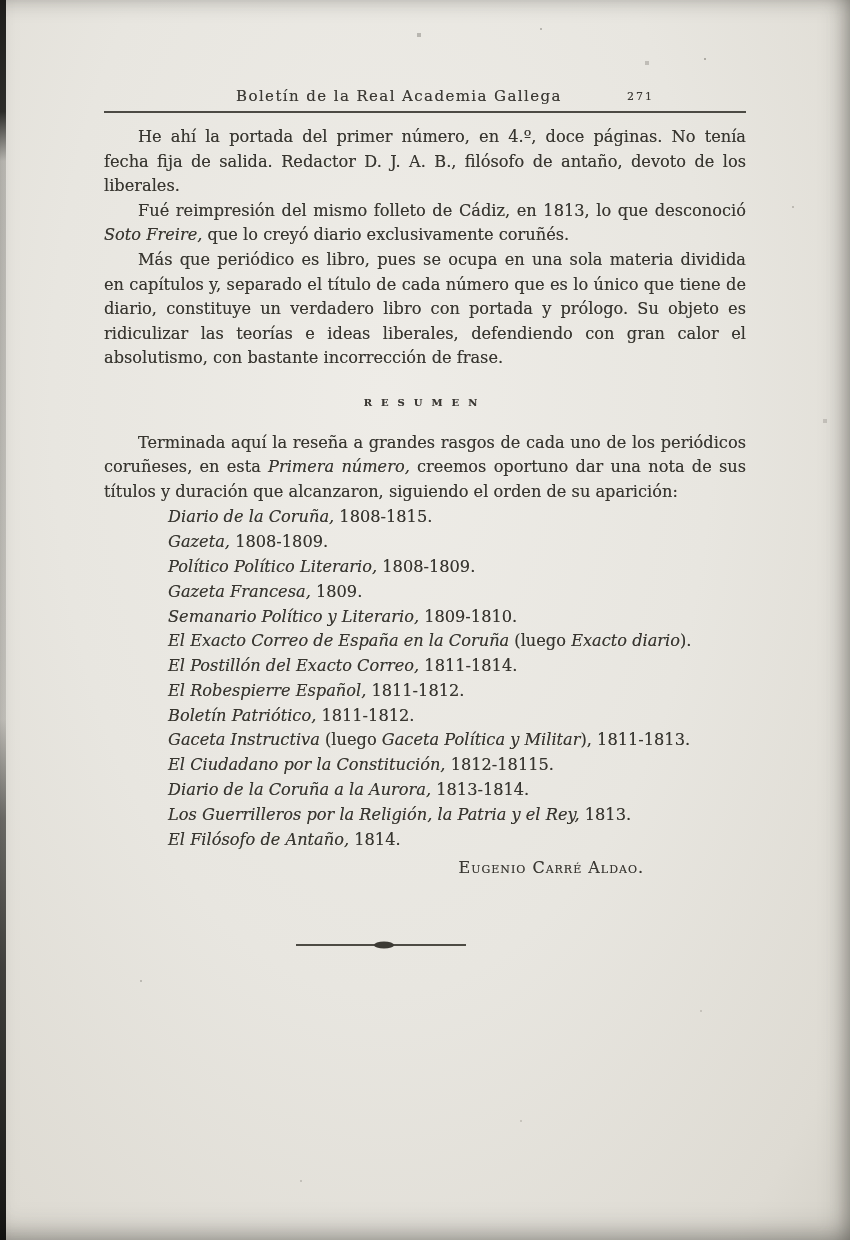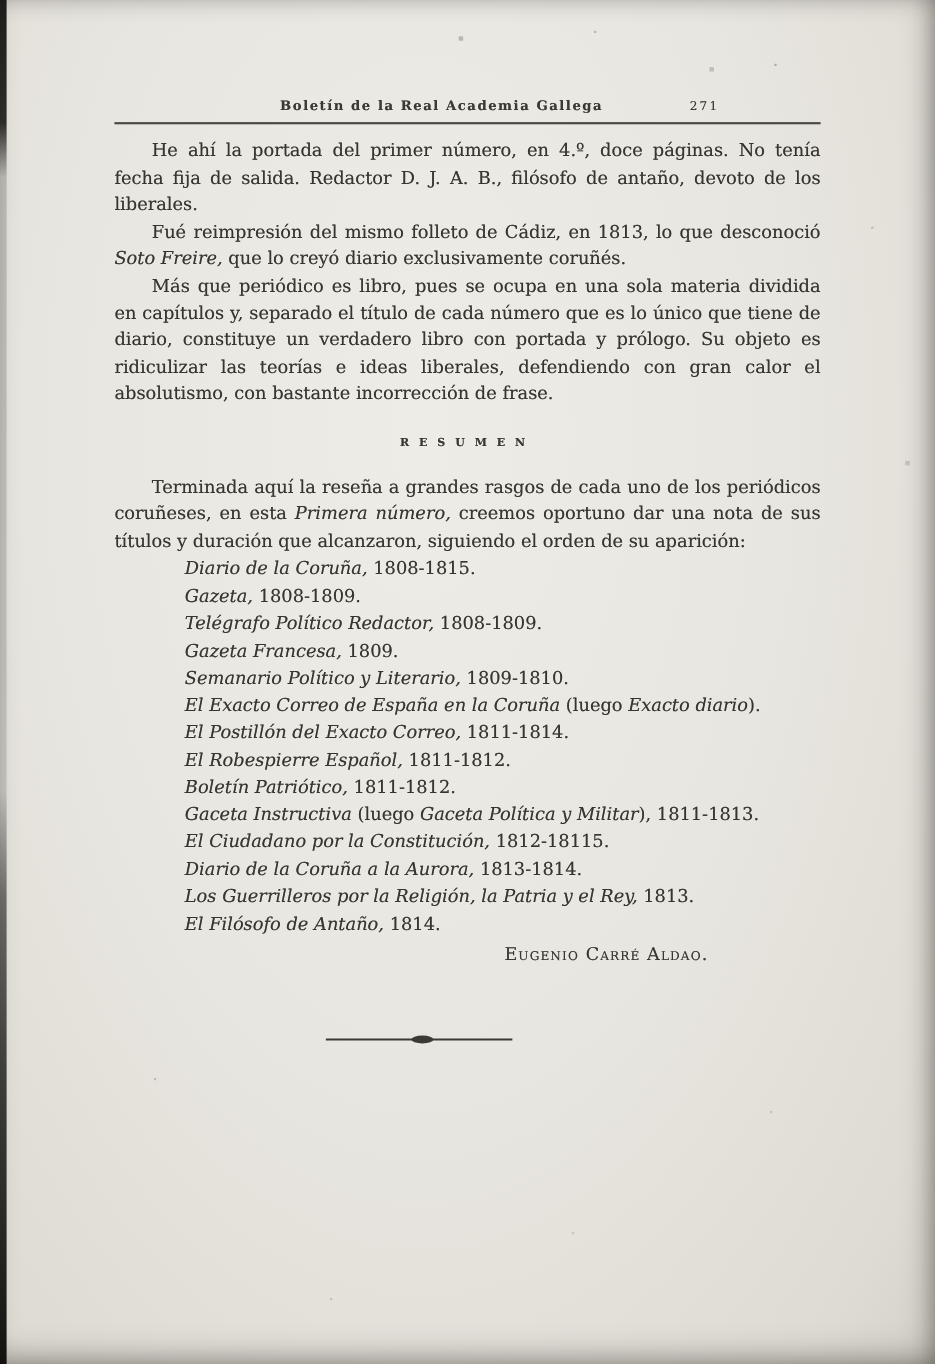--- a/index.html
+++ b/index.html
@@ -46,21 +46,21 @@
     font-size:16.2px;line-height:24.6px;
     text-shadow:0 0 .5px rgba(55,53,47,.55);
   }
   .header{
     position:relative;height:27px;margin-bottom:12px;
     border-bottom:2px solid #4c4a44;
   }
   .header .title{
     position:absolute;left:50%;transform:translateX(-58%);
     top:0;white-space:nowrap;
-    font-weight:bold;font-size:12px;letter-spacing:1.4px;color:#3b3934;
+    font-weight:normal;font-size:15px;letter-spacing:1.4px;color:#3b3934;
   }
   .header .pagenum{
     position:absolute;right:92px;top:1px;
     font-size:11px;letter-spacing:2px;color:#3b3934;text-align:center;
   }
   p.para{margin:0;text-align:justify;}
   p.indent{text-indent:34px;}
   em{font-style:italic;}
   .resumen{
     margin:20px 0 15px 0;
@@ -101,21 +101,21 @@
 
     <p class="para indent">Más que periódico es libro, pues se ocupa en una sola materia dividida en capítulos y, separado el título de cada número que es lo único que tiene de diario, constituye un verdadero libro con portada y prólogo. Su objeto es ridiculizar las teorías e ideas liberales, defendiendo con gran calor el absolutismo, con bastante incorrección de frase.</p>
 
     <h2 class="resumen">RESUMEN</h2>
 
     <p class="para indent"><span>Terminada aquí la reseña a grandes rasgos de cada uno de los periódicos coruñeses, en esta </span><em>Primera número,</em><span> creemos oportuno dar una nota de sus títulos y duración que alcanzaron, siguiendo el orden de su aparición:</span></p>
 
     <div class="list">
       <div class="list-item"><em>Diario de la Coruña,</em><span> 1808-1815.</span></div>
       <div class="list-item"><em>Gazeta,</em><span> 1808-1809.</span></div>
-      <div class="list-item"><em>Telégrafo Político Redactor,</em><span> 1808-1809.</span></div>
+      <div class="list-item"><em>Político Político Literario,</em><span> 1808-1809.</span></div>
       <div class="list-item"><em>Gazeta Francesa,</em><span> 1809.</span></div>
       <div class="list-item"><em>Semanario Político y Literario,</em><span> 1809-1810.</span></div>
       <div class="list-item"><em>El Exacto Correo de España en la Coruña</em><span> (luego </span><em>Exacto diario</em><span>).</span></div>
       <div class="list-item"><em>El Postillón del Exacto Correo,</em><span> 1811-1814.</span></div>
       <div class="list-item"><em>El Robespierre Español,</em><span> 1811-1812.</span></div>
       <div class="list-item"><em>Boletín Patriótico,</em><span> 1811-1812.</span></div>
       <div class="list-item"><em>Gaceta Instructiva</em><span> (luego </span><em>Gaceta Política y Militar</em><span>), 1811-1813.</span></div>
       <div class="list-item"><em>El Ciudadano por la Constitución,</em><span> 1812-18115.</span></div>
       <div class="list-item"><em>Diario de la Coruña a la Aurora,</em><span> 1813-1814.</span></div>
       <div class="list-item"><em>Los Guerrilleros por la Religión, la Patria y el Rey,</em><span> 1813.</span></div>

